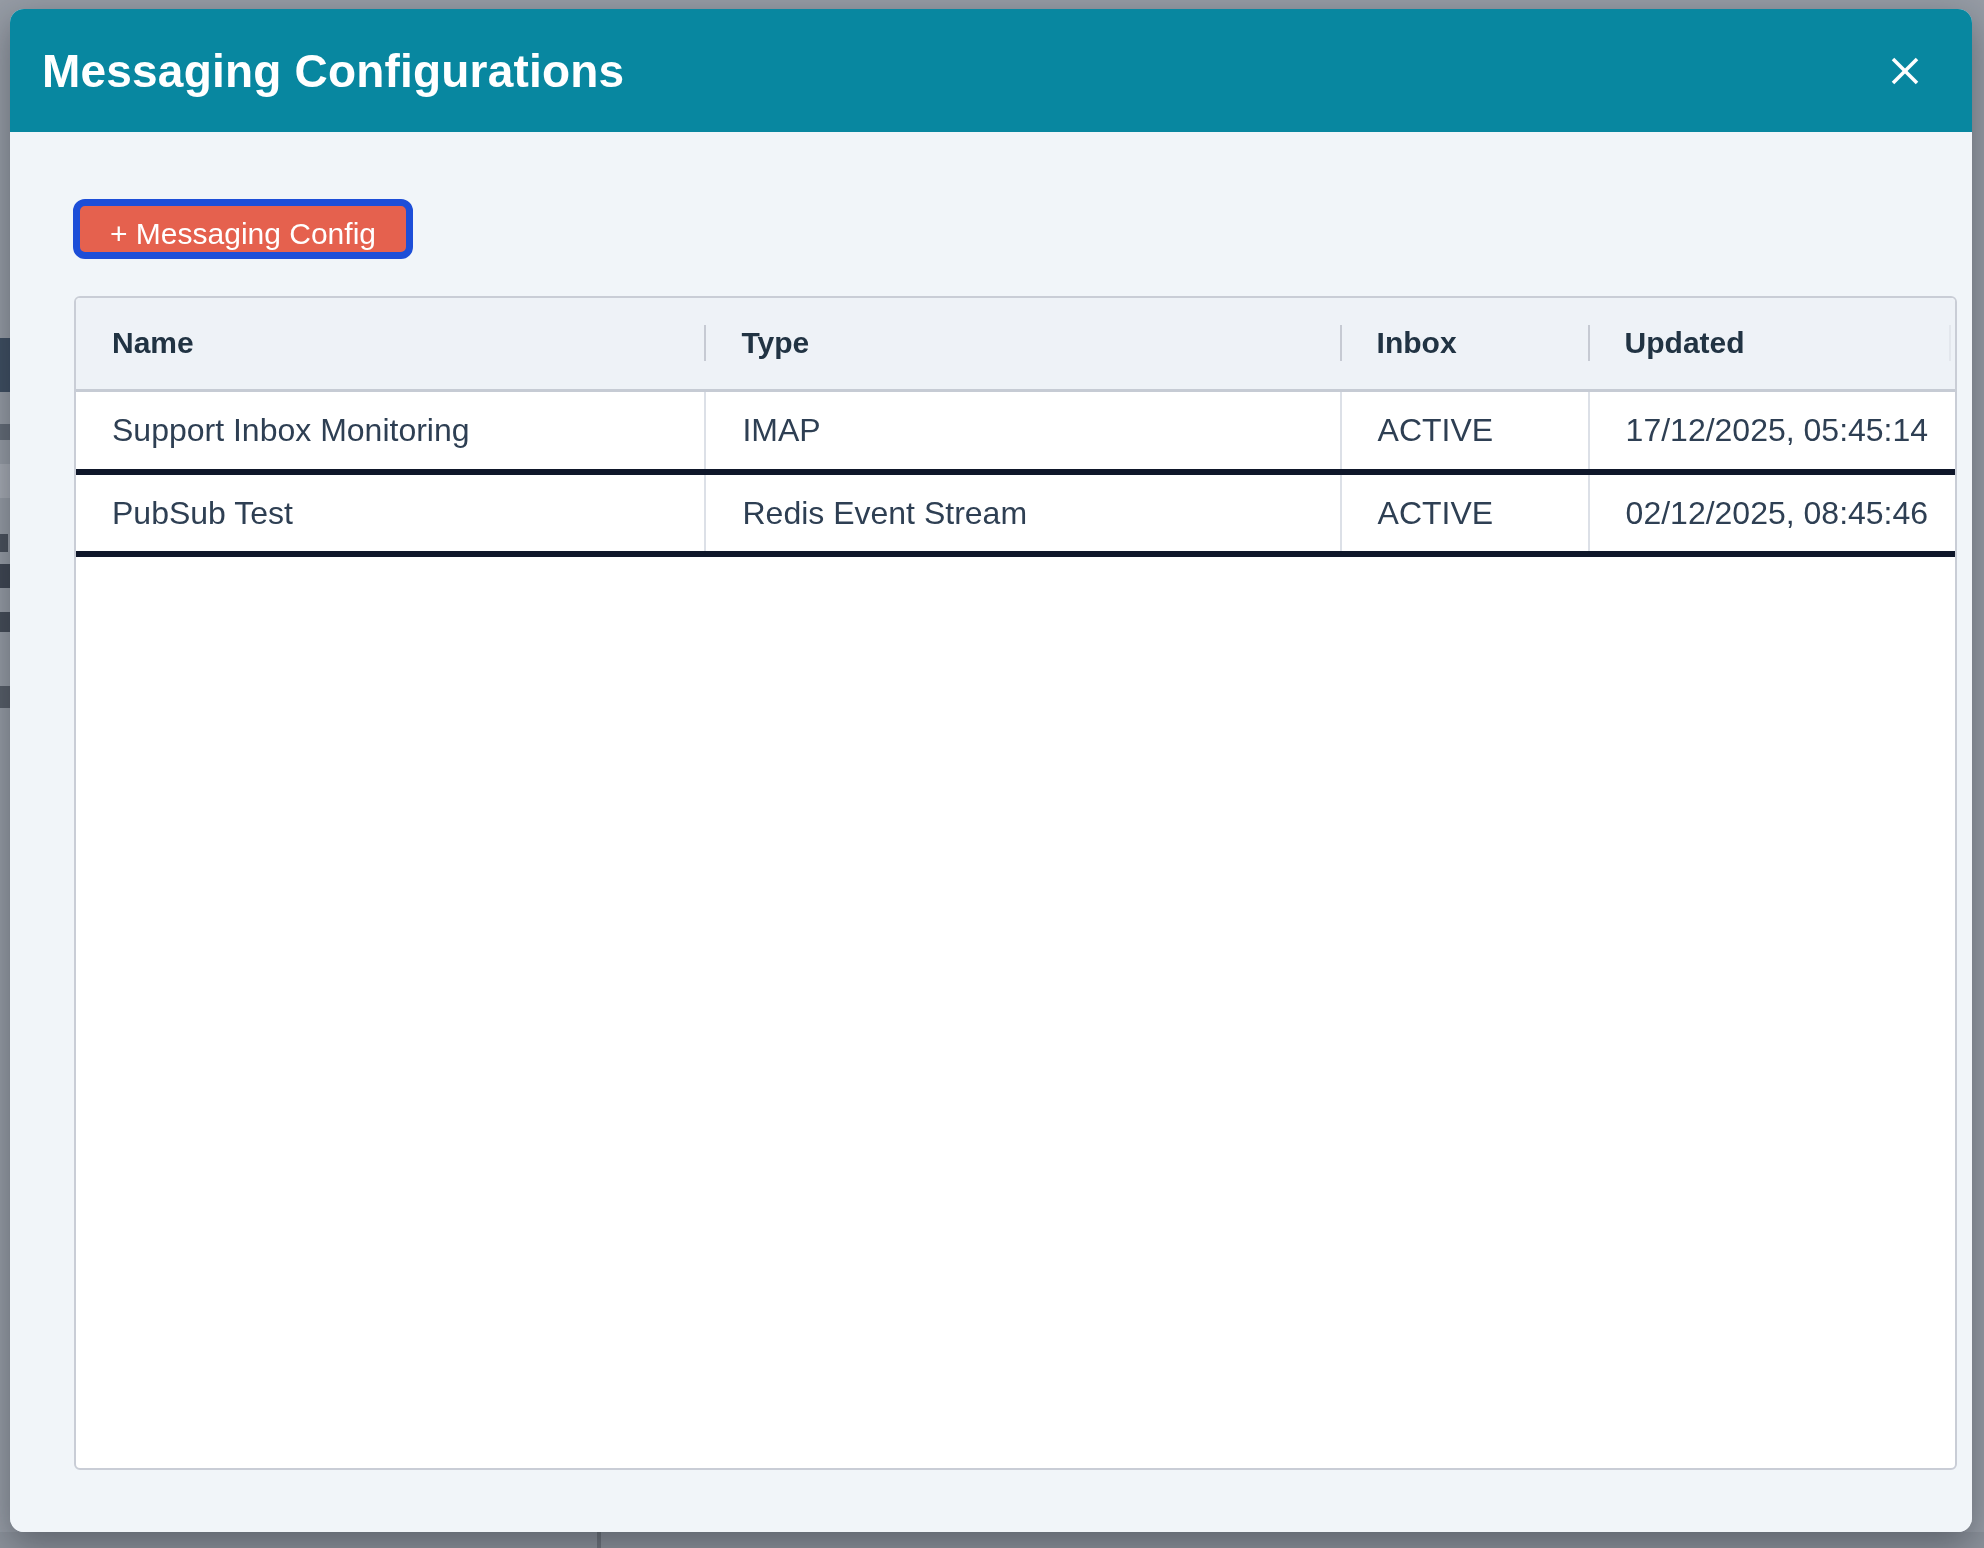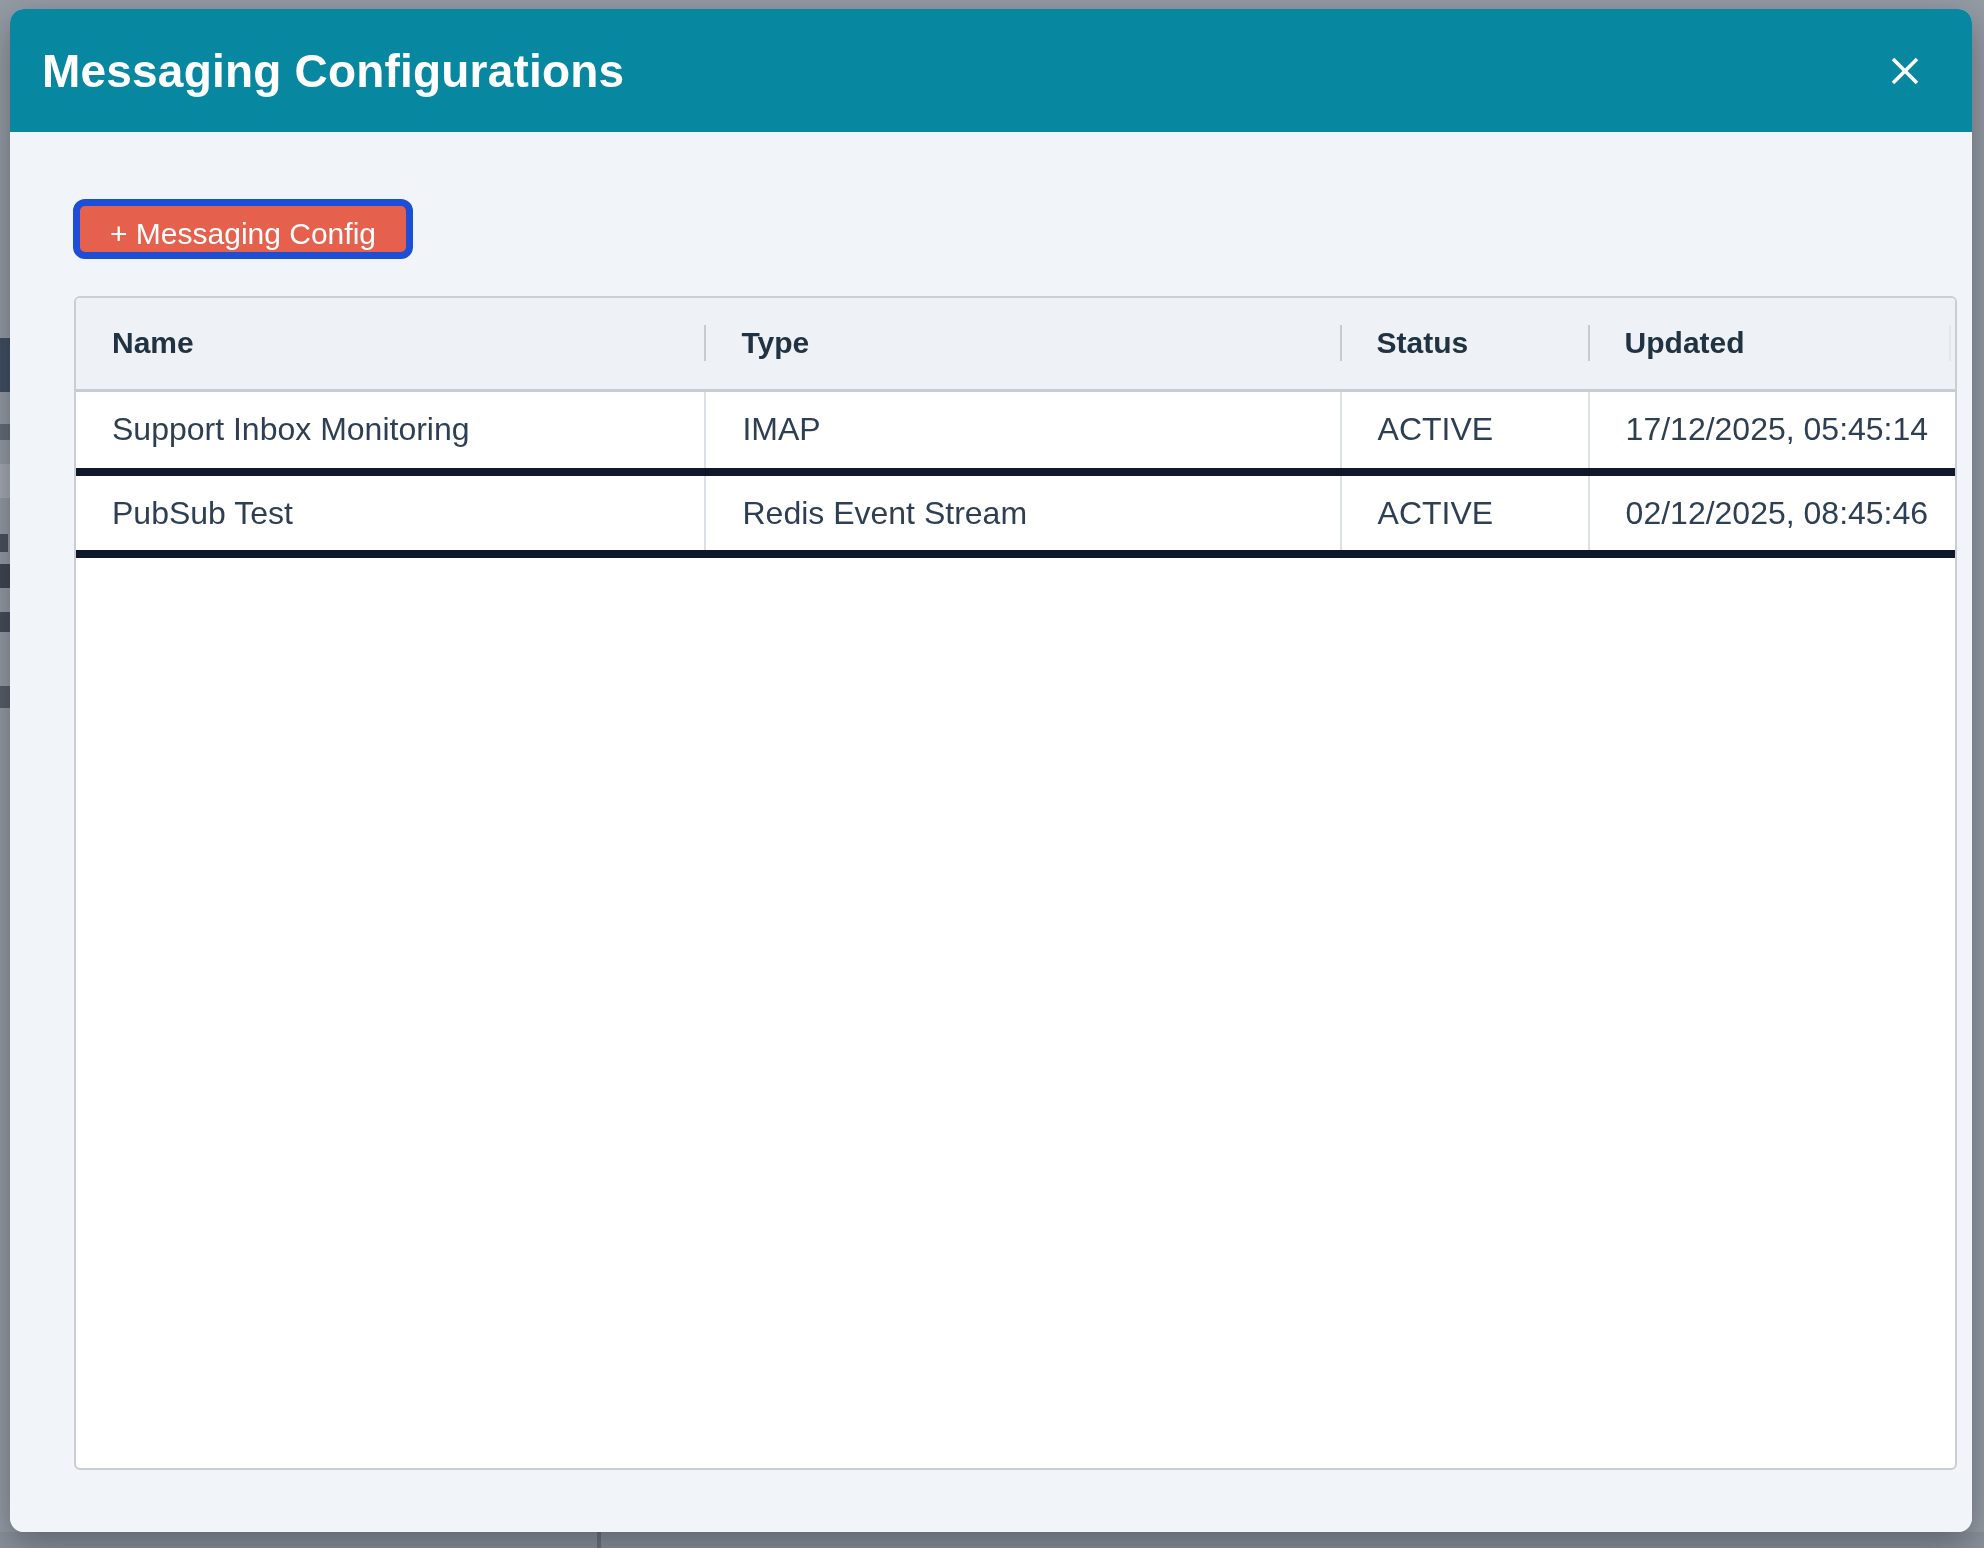--- a/index.html
+++ b/index.html
@@ -78,21 +78,21 @@
     width:2px; height:36px; background:#c6cad3;
   }
   thead th:last-child::after {
     content:""; position:absolute; right:4px; top:50%;
     transform:translateY(-50%);
     width:2px; height:36px; background:#e3e7ed;
   }
   tbody td {
     height:82px; padding:0 10px 0 36px;
     font-size:32px; color:#2e3f53; background:#ffffff;
-    border-bottom:8px solid #0f172a;
+    border-bottom:6px solid #0f172a;
     white-space:nowrap; overflow:hidden;
   }
   tbody td + td { border-left:2px solid #dce0e7; }
 </style>
 </head>
 <body>
 
 <div class="backdrop">
   <div class="frag frag-btn"></div>
   <div class="frag frag-a"></div>
@@ -126,21 +126,21 @@
         <colgroup>
           <col style="width:33.5%">
           <col style="width:33.8%">
           <col style="width:13.2%">
           <col style="width:19.5%">
         </colgroup>
         <thead>
           <tr>
             <th>Name</th>
             <th>Type</th>
-            <th>Status</th>
+            <th>Inbox</th>
             <th>Updated</th>
           </tr>
         </thead>
         <tbody>
             <tr>
               <td>Support Inbox Monitoring</td>
               <td>IMAP</td>
               <td>ACTIVE</td>
               <td>17/12/2025, 05:45:14</td>
             </tr>

